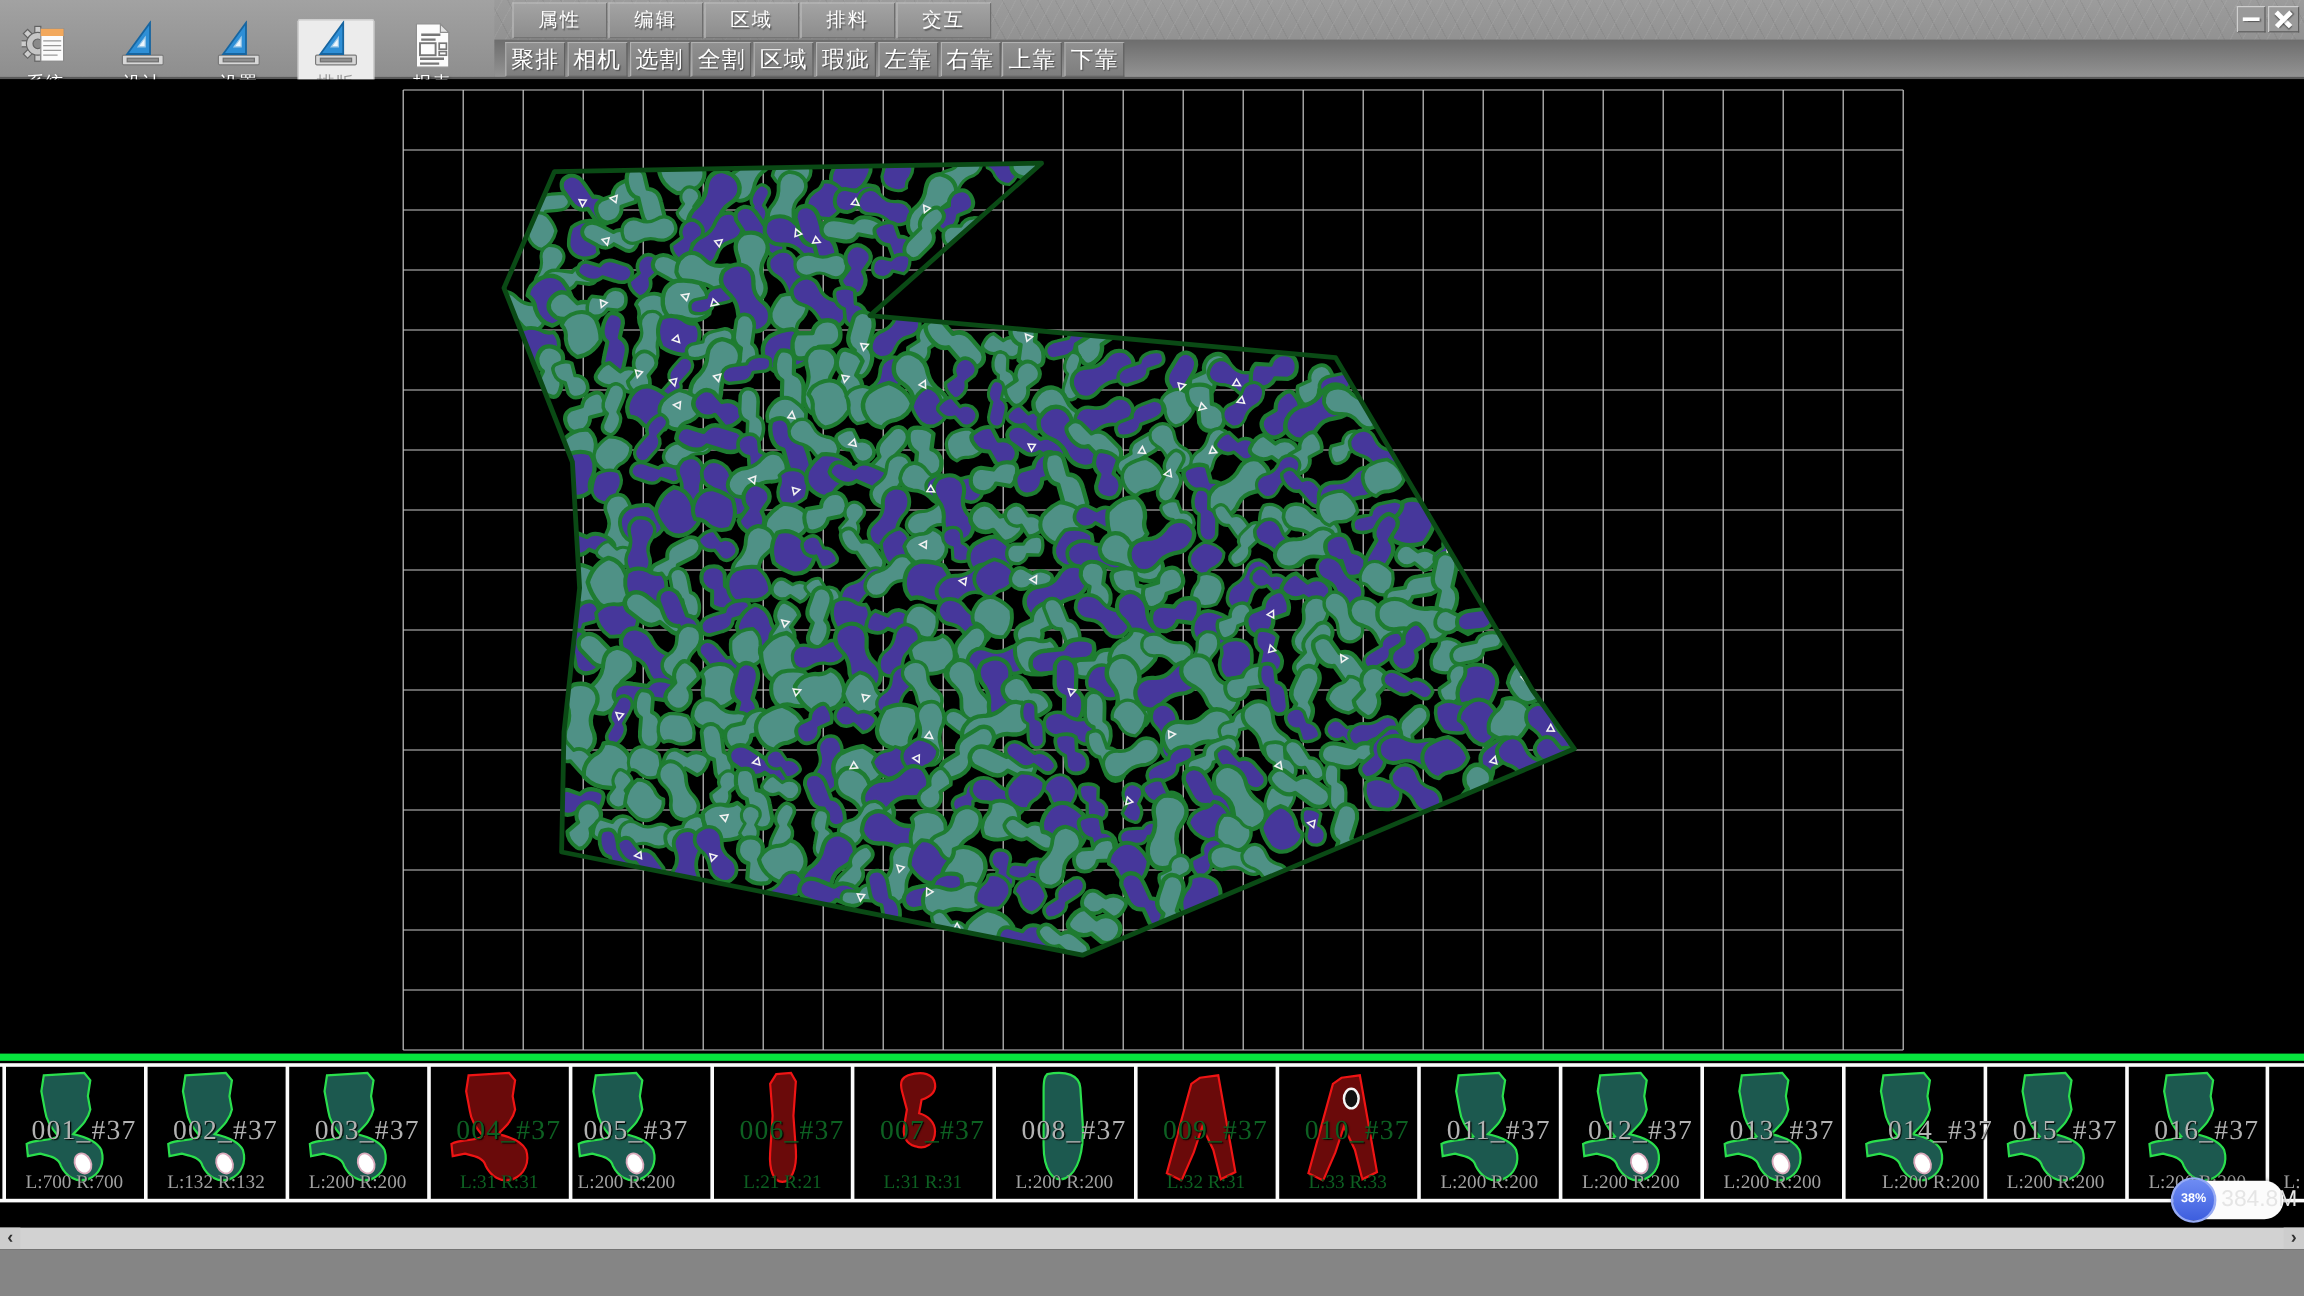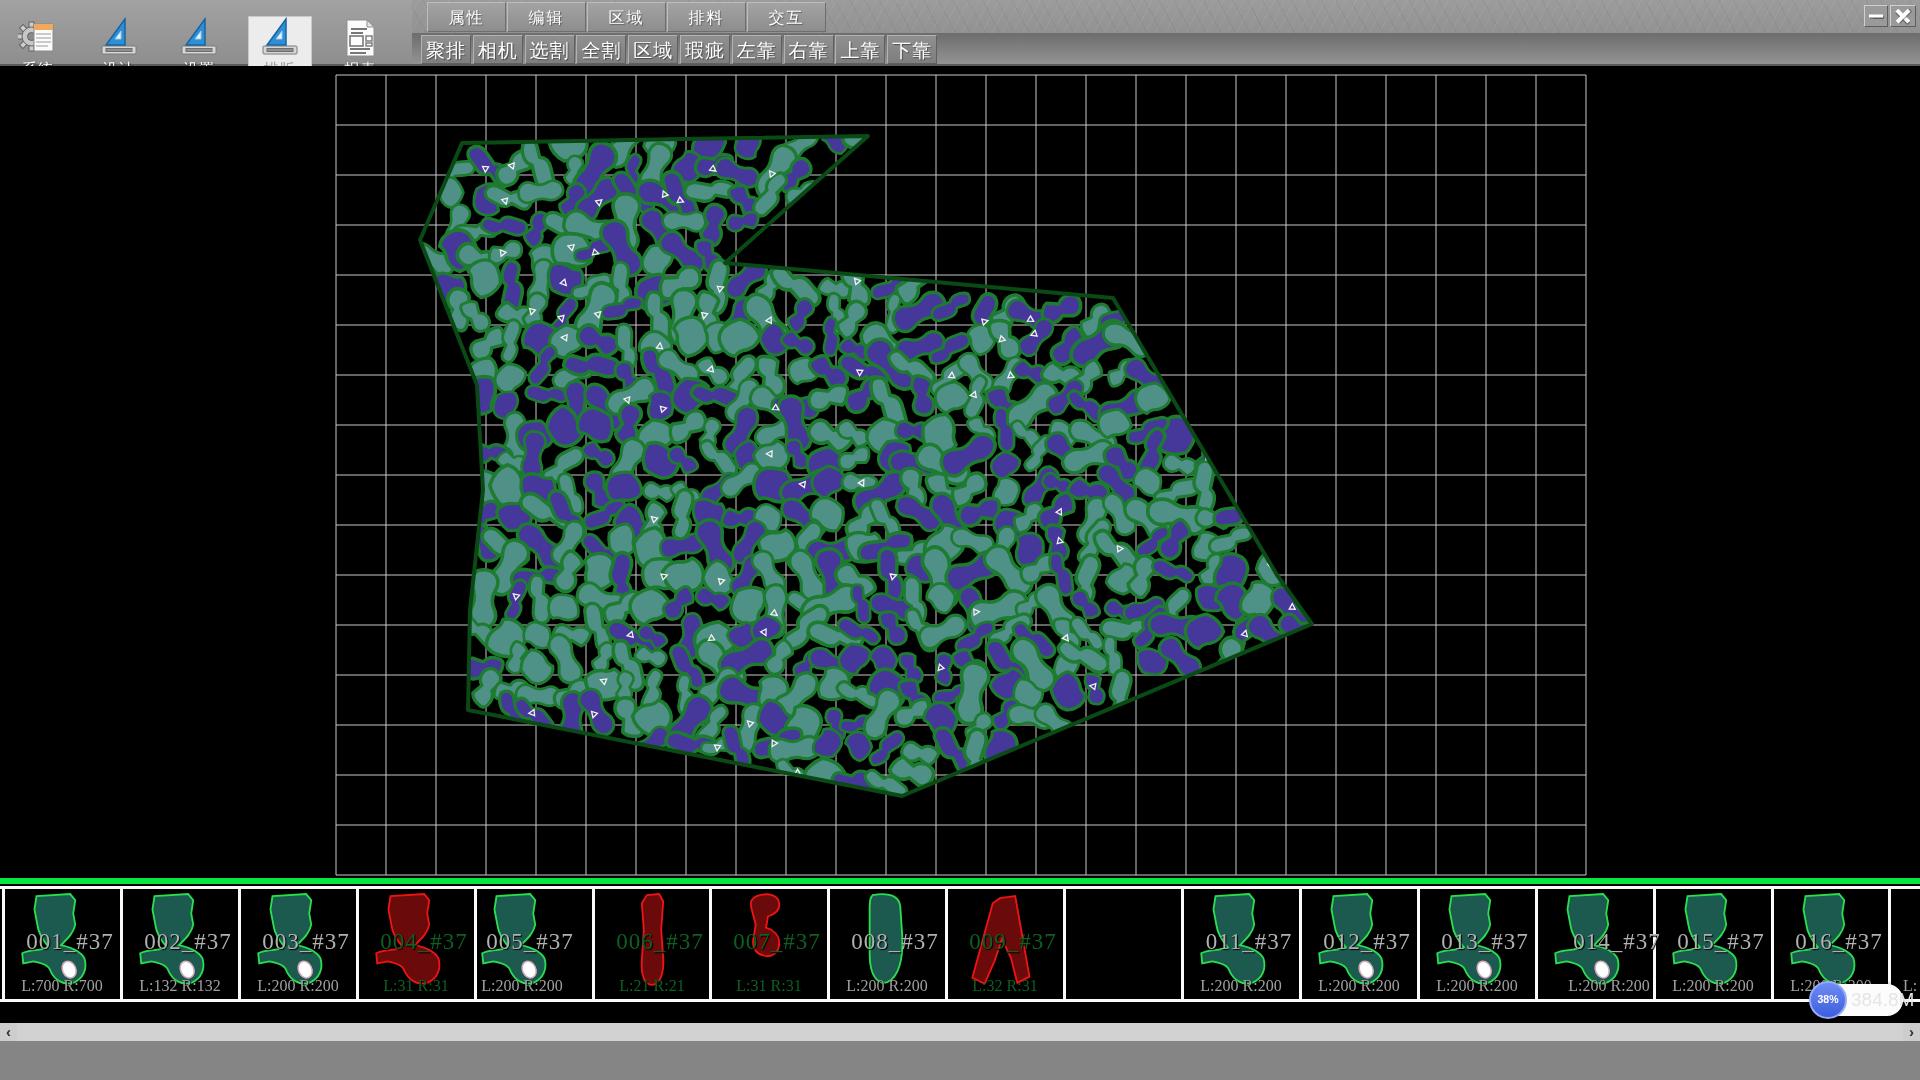--- a/index.html
+++ b/index.html
@@ -848,20 +848,28 @@
       <div class="thumb-id" style="color: rgb(178, 178, 178);">008_#37</div>
       <div class="thumb-lr" style="color: rgb(160, 160, 160);">L:200 R:200</div>
     </div>
     <div class="thumb-cell" style="left: 949px; width: 112px;">
       <div class="thumb-shape"><svg width="108" height="102" viewBox="0 0 100 100">
           <path d="M45,7 L60,5 L74,84 L62,90 L56,66 L47,47 L40,68 L30,91 L18,85 L38,12 Z" fill="#6a0a0a" stroke="#ef1414" stroke-width="1.8"></path>
         </svg></div>
       <div class="thumb-id" style="color: rgb(13, 96, 34);">009_#37</div>
       <div class="thumb-lr" style="color: rgb(13, 96, 34);">L:32 R:31</div>
     </div>
+    <div class="thumb-cell" style="left: 1067px; width: 112px;">
+      <div class="thumb-shape"><svg width="108" height="102" viewBox="0 0 100 100">
+          <path d="M45,7 L60,5 L74,84 L62,90 L56,66 L47,47 L40,68 L30,91 L18,85 L38,12 Z" fill="#6a0a0a" stroke="#ef1414" stroke-width="1.8"></path>
+          <ellipse cx="53" cy="24" rx="6" ry="8" fill="#101010" stroke="#f5f5f5" stroke-width="2"></ellipse>
+        </svg></div>
+      <div class="thumb-id" style="color: rgb(13, 96, 34);">010_#37</div>
+      <div class="thumb-lr" style="color: rgb(13, 96, 34);">L:33 R:33</div>
+    </div>
     <div class="thumb-cell" style="left: 1185px; width: 112px;">
       <div class="thumb-shape"><svg width="108" height="102" viewBox="0 0 100 100">
           <path d="M25,5 L58,3 L63,9 L61,22 L63,33 C61,42 55,47 49,53 C58,55 68,58 72,66 C75,76 71,86 61,90 C51,93 43,87 39,79 C37,72 30,71 22,69 L12,71 L11,61 C19,57 29,59 37,55 C31,48 27,42 26,34 L23,18 Z" fill="#1c594f" stroke="#2adf4d" stroke-width="1.8"></path>
         </svg></div>
       <div class="thumb-id" style="color: rgb(178, 178, 178);">011_#37</div>
       <div class="thumb-lr" style="color: rgb(160, 160, 160);">L:200 R:200</div>
     </div>
     <div class="thumb-cell" style="left: 1303px; width: 112px;">
       <div class="thumb-shape"><svg width="108" height="102" viewBox="0 0 100 100">
           <path d="M25,5 L58,3 L63,9 L61,22 L63,33 C61,42 55,47 49,53 C58,55 68,58 72,66 C75,76 71,86 61,90 C51,93 43,87 39,79 C37,72 30,71 22,69 L12,71 L11,61 C19,57 29,59 37,55 C31,48 27,42 26,34 L23,18 Z" fill="#1c594f" stroke="#2adf4d" stroke-width="1.8"></path>

